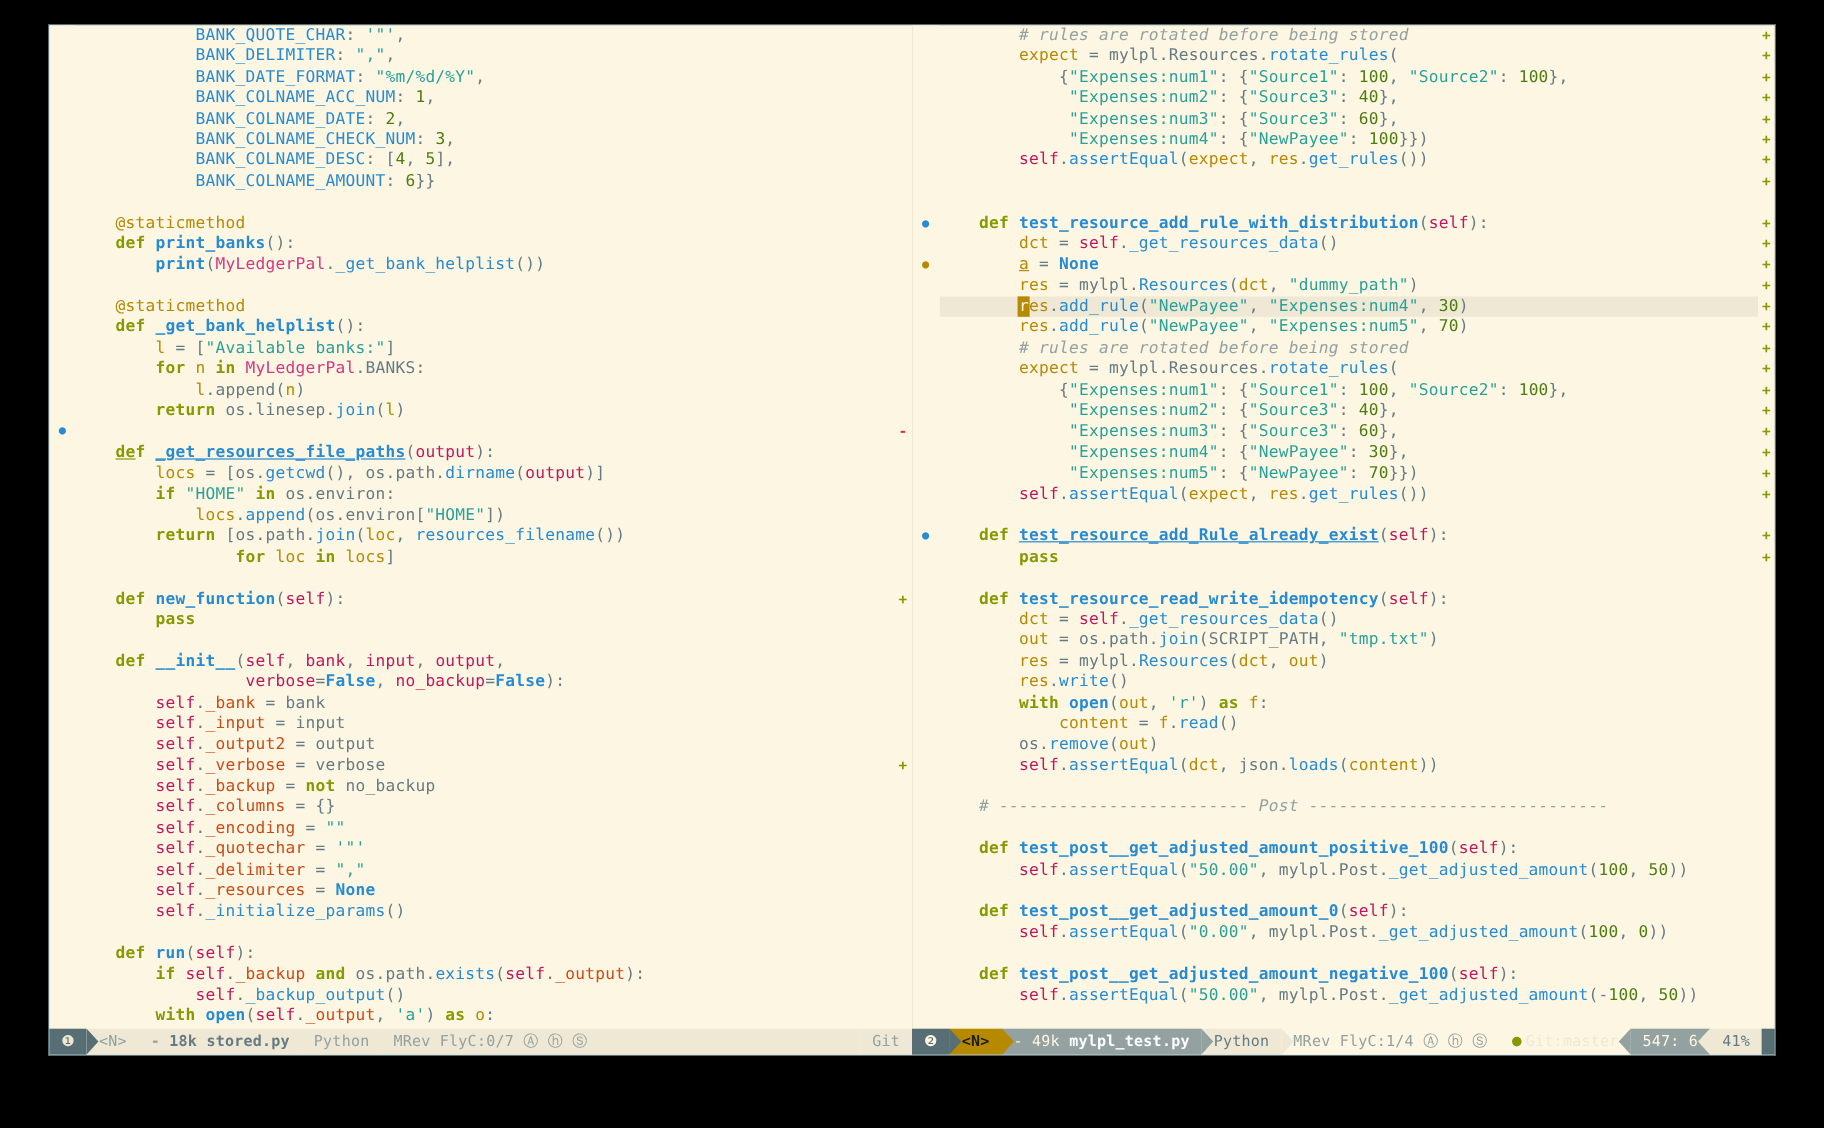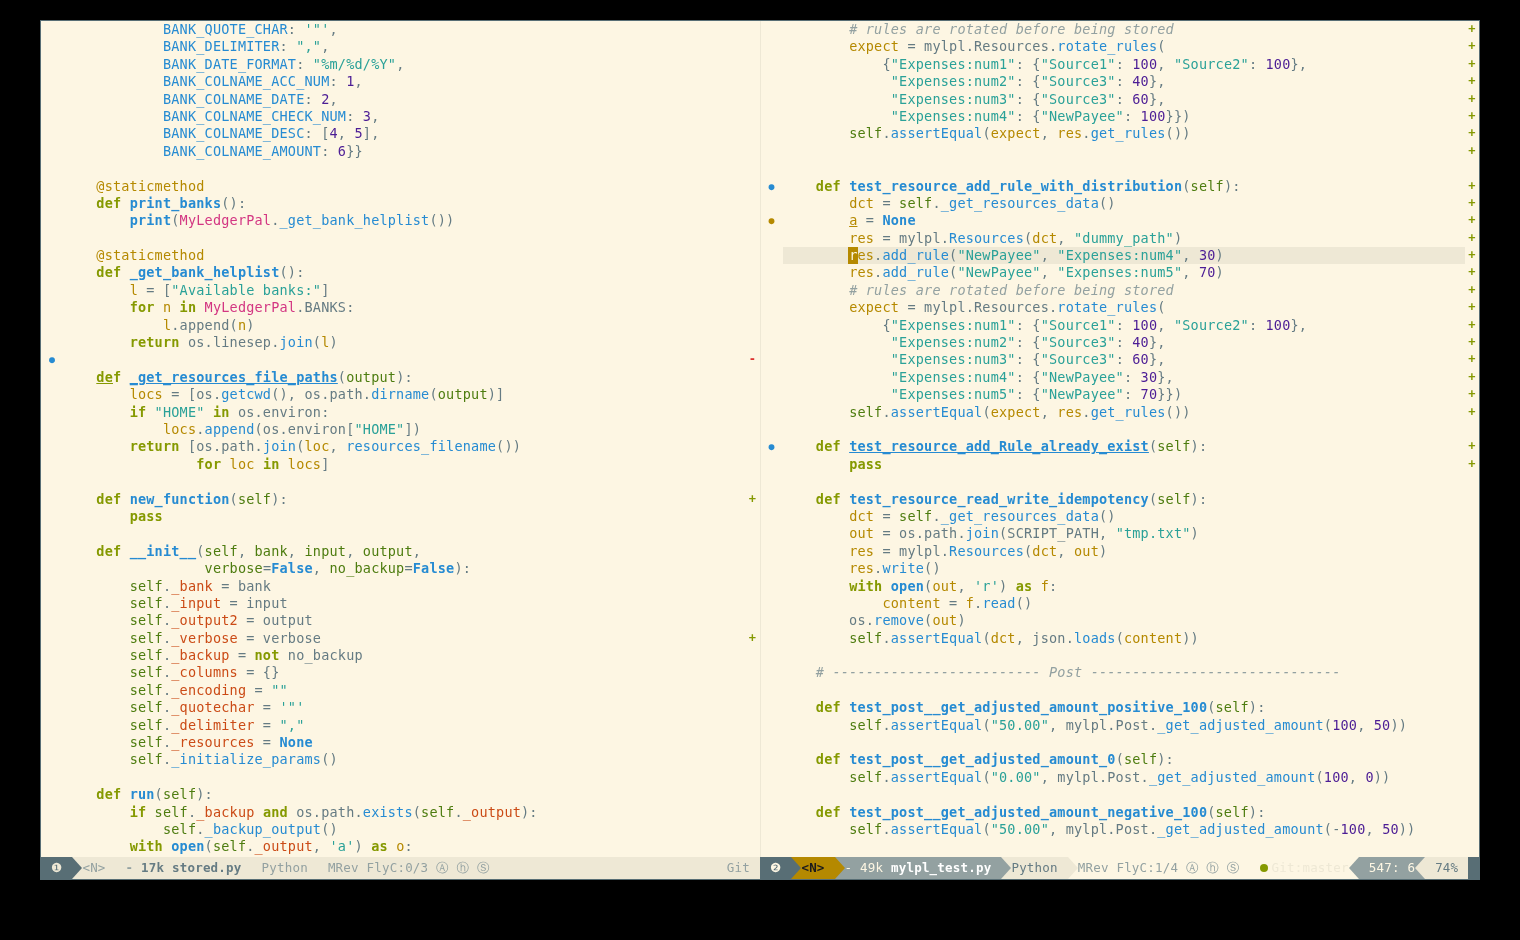--- a/index.html
+++ b/index.html
@@ -64,25 +64,25 @@
     background:#b58900;
     color:#fdf6e3;
     padding:0 1px;
     margin:0 -1px;
   }
 
   
   .kw  { color:#859900; font-weight:bold; }   
   .dec { color:#b58900; }                     
   .fn  { color:#268bd2; font-weight:bold; }   
-  .self{ color:#4d7c0f; }                     
+  .self{ color:#be185d; }                     
   .builtin{ color:#268bd2; font-weight:bold;} 
   .bluev { color:#268bd2; }                   
   .str { color:#2aa198; }                     
-  .num { color:#4c1d95; }                     
+  .num { color:#4d7c0f; }                     
   .cmt { color:#93a1a1; font-style:italic; }  
   .mag { color:#d33682; }                     
   .orange{ color:#cb4b16; }
   .var { color:#b58900; }                     
   .und { text-decoration:underline; }
   .dim { color:#93a1a1; }
 
   
   .modelines { display:flex; height:22px; font-size:12.5px; }
   .modeline { flex:1; display:flex; align-items:stretch; overflow:hidden; }
@@ -330,41 +330,41 @@
     </div>
 
   </div>
 
   <div class="modelines">
 
     <div class="modeline ml-inactive">
       <div class="seg dark arrow-r">❶</div>
       <div class="seg arrow-r">&lt;N&gt;</div>
       <div class="seg fname arrow-r">
-        <span class="dim">- </span>&nbsp;<span>17k</span>&nbsp;
+        <span class="dim">- </span>&nbsp;<span>18k</span>&nbsp;
         <span>stored.py</span>
       </div>
       <div class="seg arrow-r">Python</div>
-      <div class="seg">MRev FlyC:0/3 Ⓐ ⓗ Ⓢ</div>
+      <div class="seg">MRev FlyC:0/7 Ⓐ ⓗ Ⓢ</div>
       <div class="flex"></div>
       <div class="seg">Git</div>
     </div>
 
     <div class="modeline ml-active">
       <div class="seg s-num arrow-r">❷</div>
       <div class="seg s-mode arrow-r">&lt;N&gt;</div>
       <div class="seg s-buf arrow-r">
         <span>- </span>&nbsp;<span>49k</span>&nbsp;
         <b>mylpl_test.py</b>
       </div>
       <div class="seg s-major arrow-r">Python</div>
       <div class="seg s-minor">MRev FlyC:1/4 Ⓐ ⓗ Ⓢ</div>
       <div class="seg s-git">
         <span class="circ" style="background:#859900"></span>
         <span style="color:#eee8d5">Git:master</span>
       </div>
       <div class="flex"></div>
       <div class="seg s-pos arrow-l">547: 6</div>
-      <div class="seg s-pct arrow-l">74%</div>
+      <div class="seg s-pct arrow-l">41%</div>
       <div class="seg s-end"></div>
     </div>
   </div>
 </div>
 
 </body></html>

